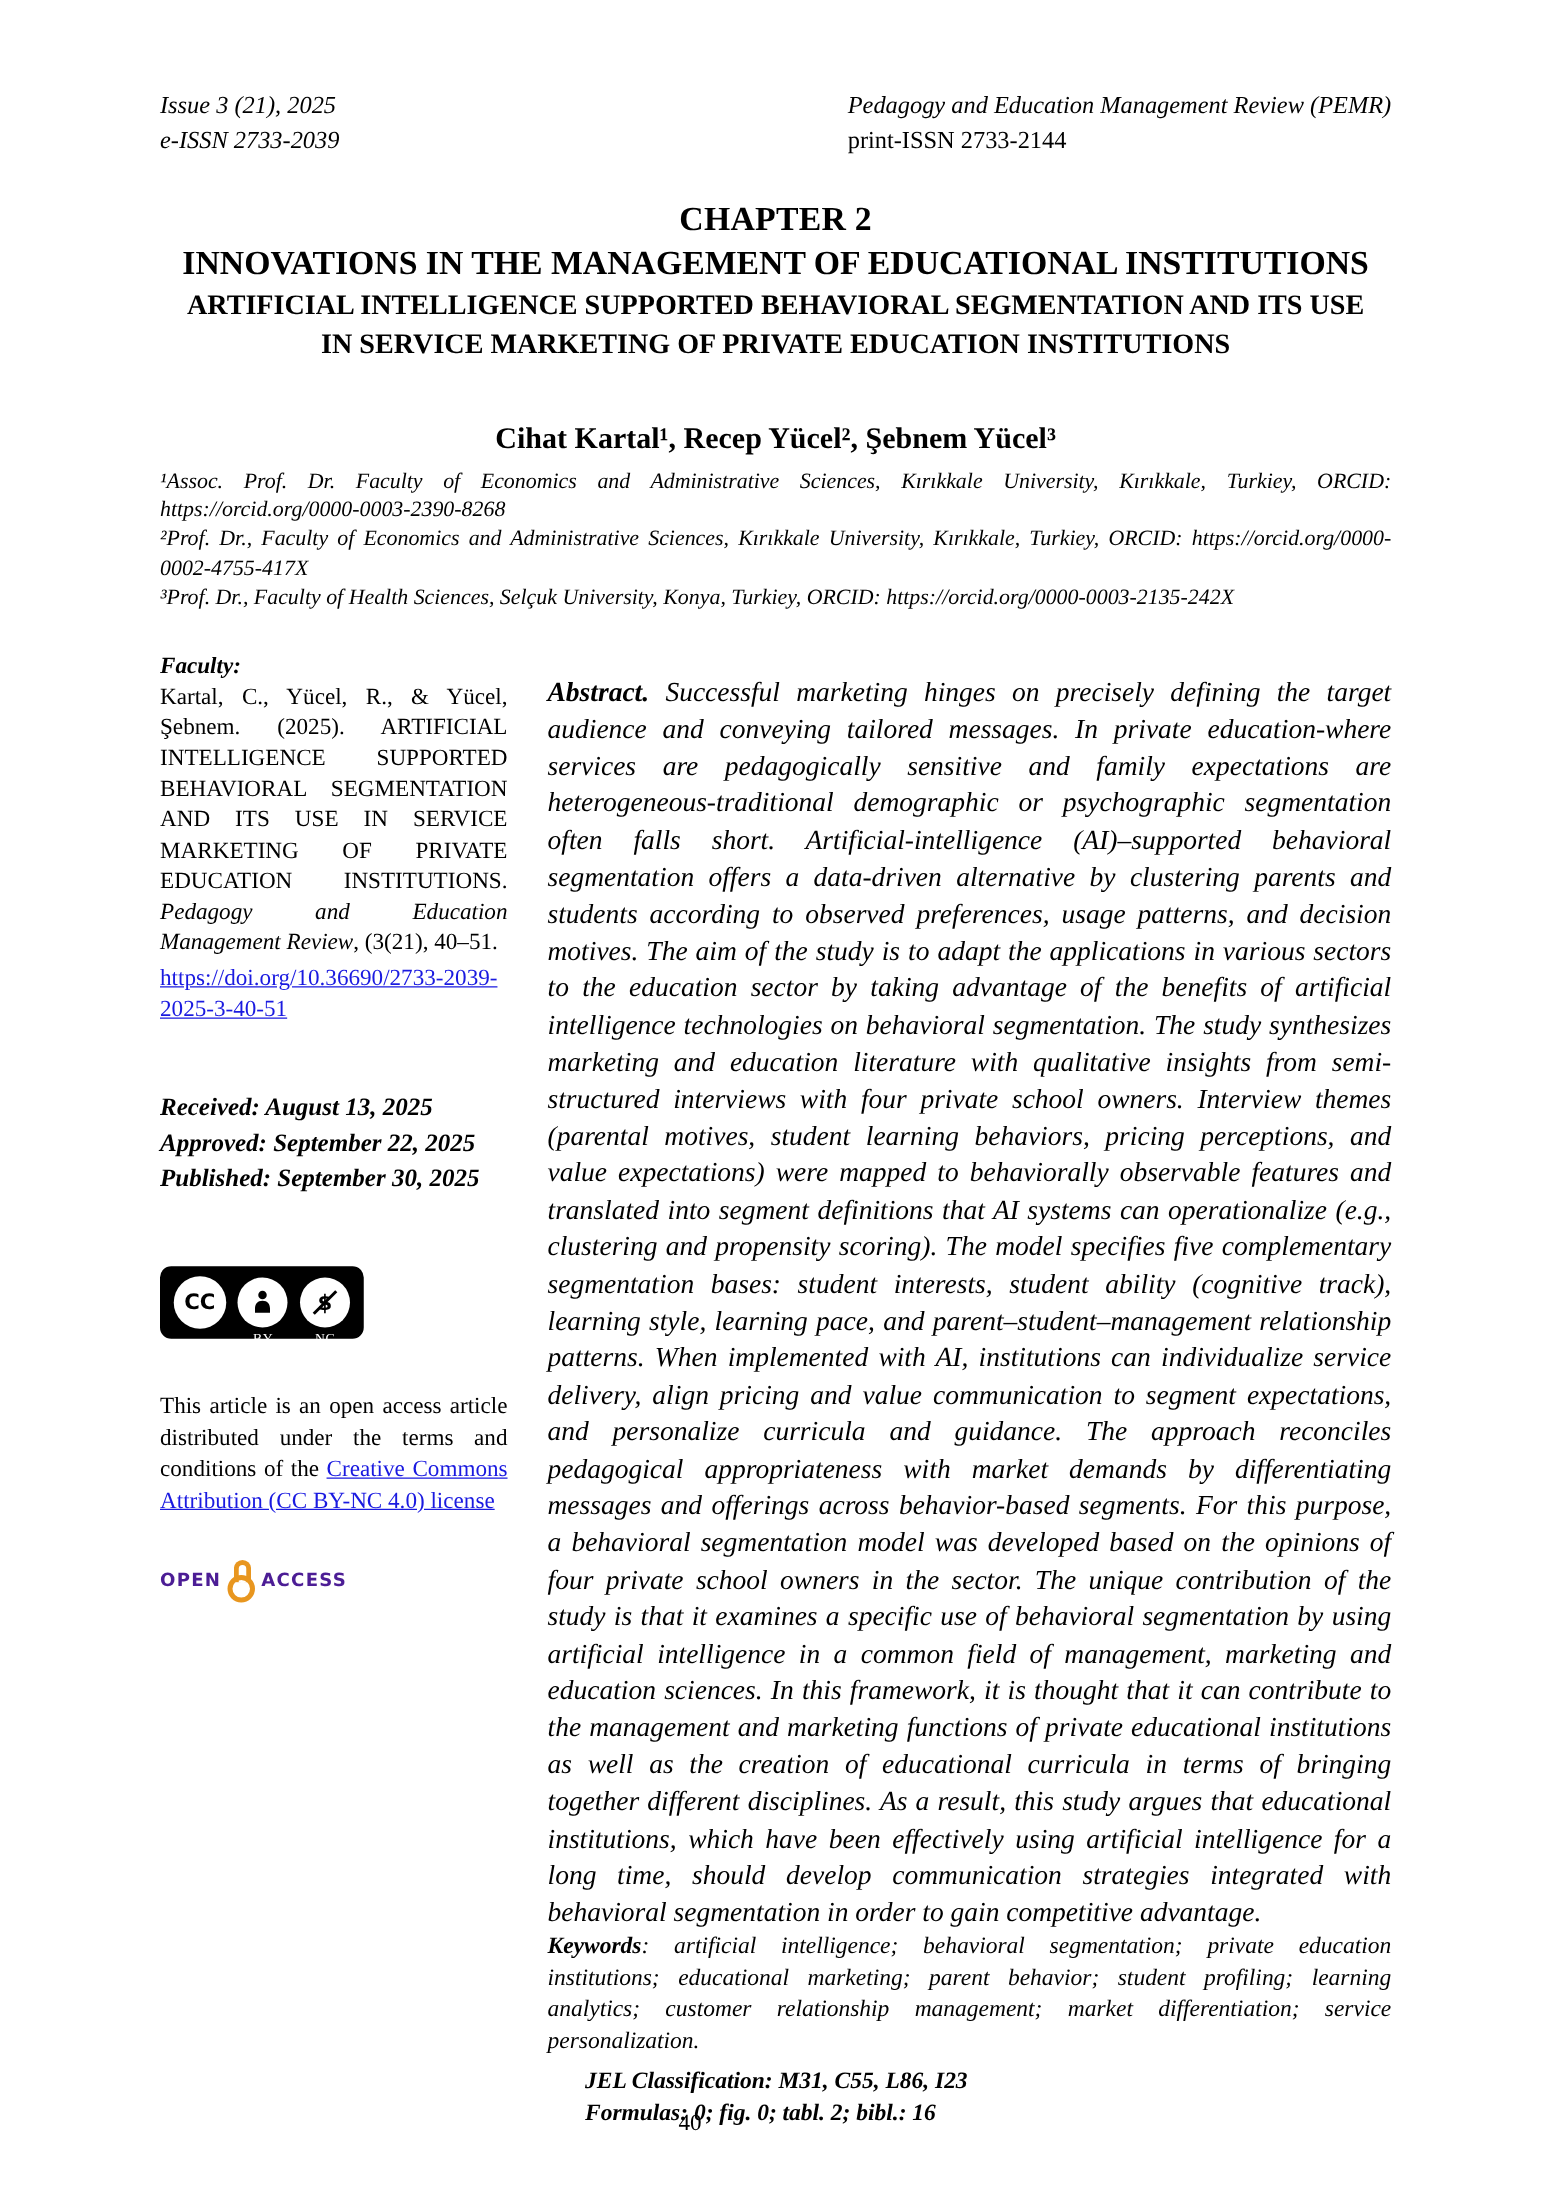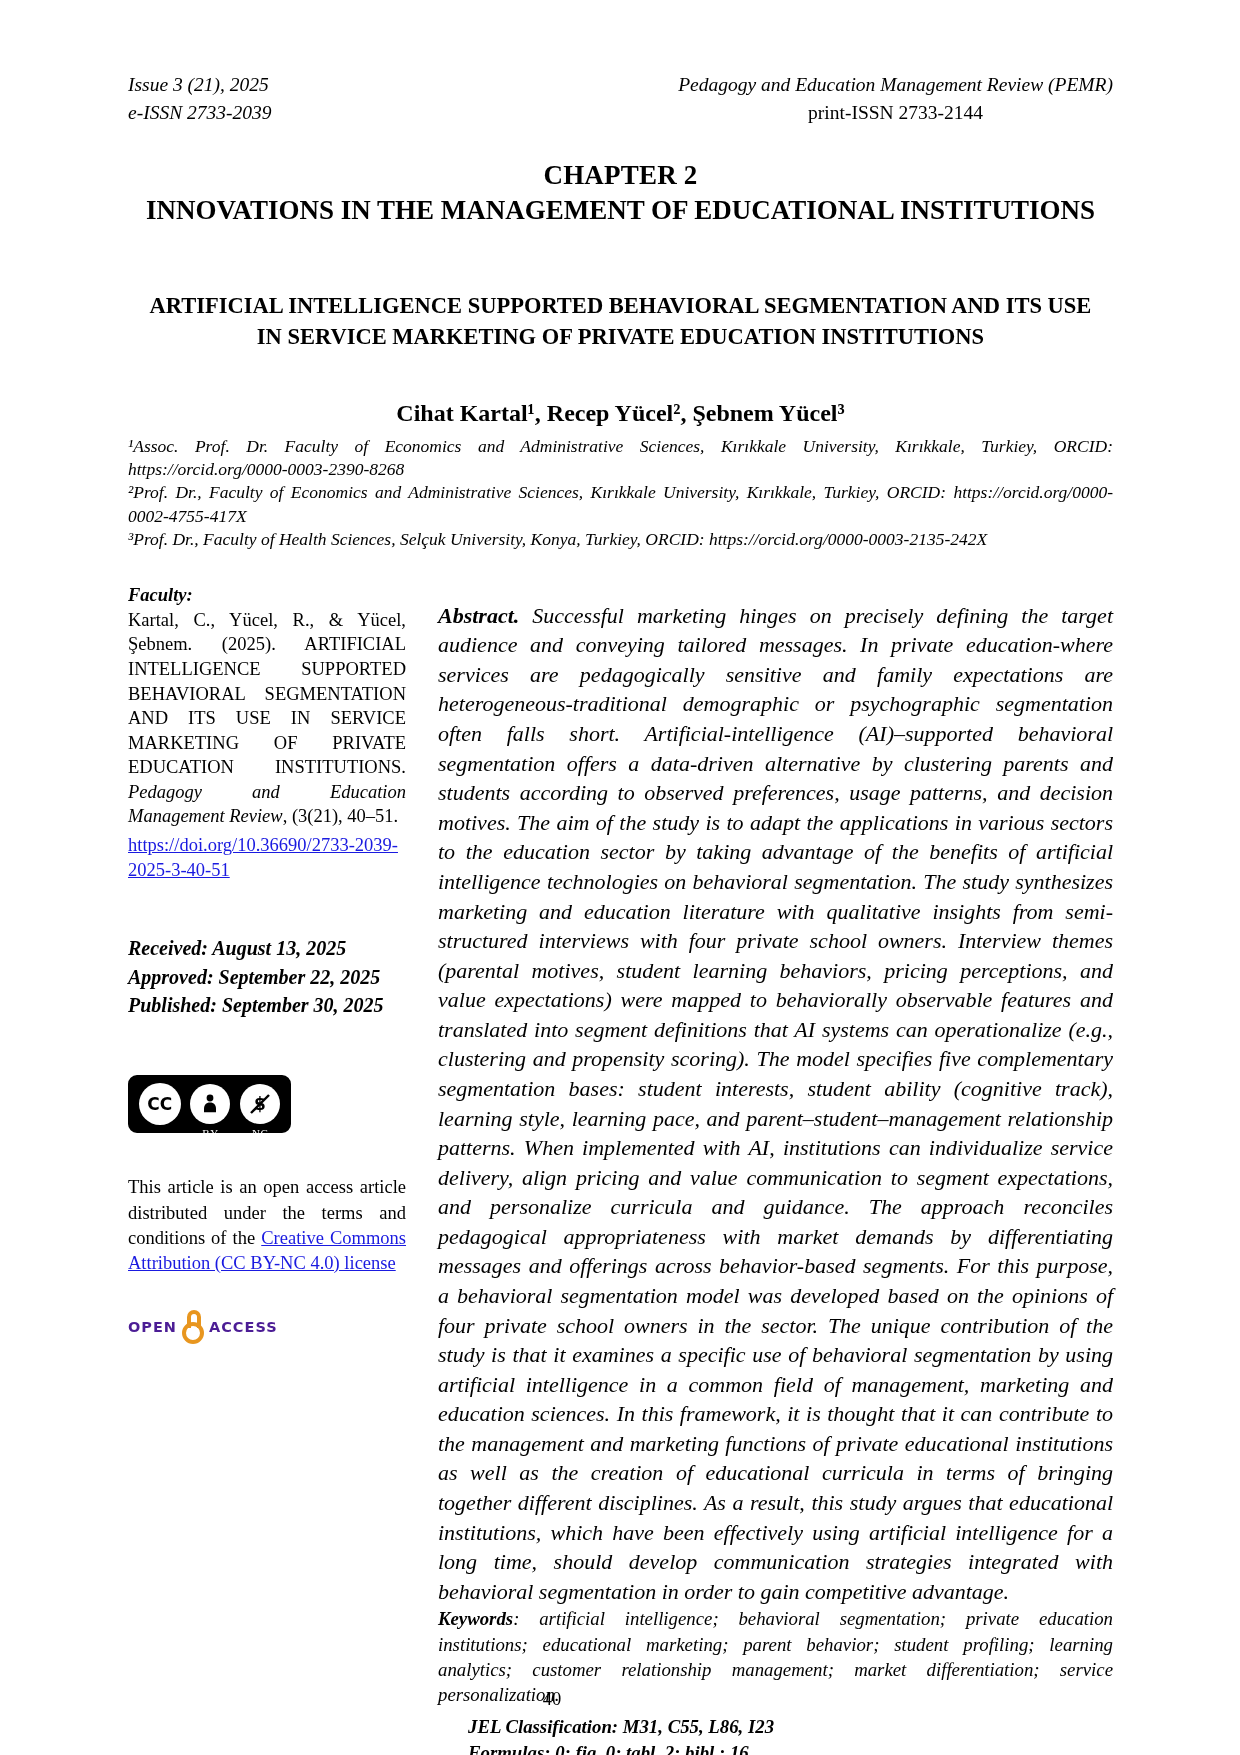--- a/index.html
+++ b/index.html
@@ -33,21 +33,21 @@
   
   .runhead {
     display: flex;
     justify-content: space-between;
     align-items: flex-start;
     font-size: 19.5px;
     font-style: italic;
     line-height: 1.45;
   }
   .runhead .left { text-align: left; }
-  .runhead .right { text-align: center; }
+  .runhead .right { text-align: left; }
   .runhead .issue { font-style: italic; }
   .runhead .eissn { font-style: italic; }
   .runhead .journal { font-style: italic; }
   .runhead .pissn { font-style: normal; }
 
   
   .chapter-no {
     text-align: center;
     font-size: 27px;
     font-weight: bold;
@@ -59,21 +59,20 @@
     font-size: 27px;
     font-weight: bold;
     line-height: 1.32;
     margin-top: 2px;
   }
   .article-title {
     text-align: center;
     font-size: 22.5px;
     font-weight: bold;
     line-height: 1.38;
-    margin-top: 62px;
     padding: 0 12px;
   }
 
   
   .authors {
     text-align: center;
     font-size: 24px;
     font-weight: bold;
     margin-top: 48px;
   }

